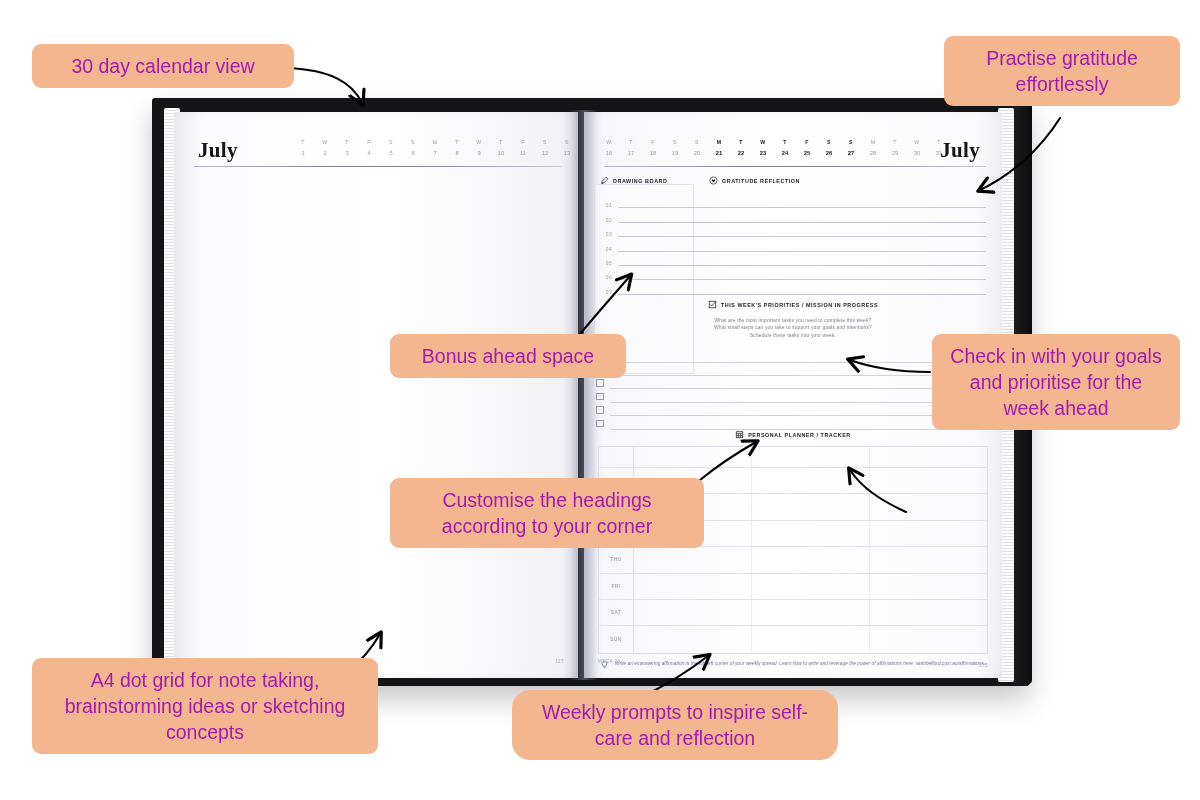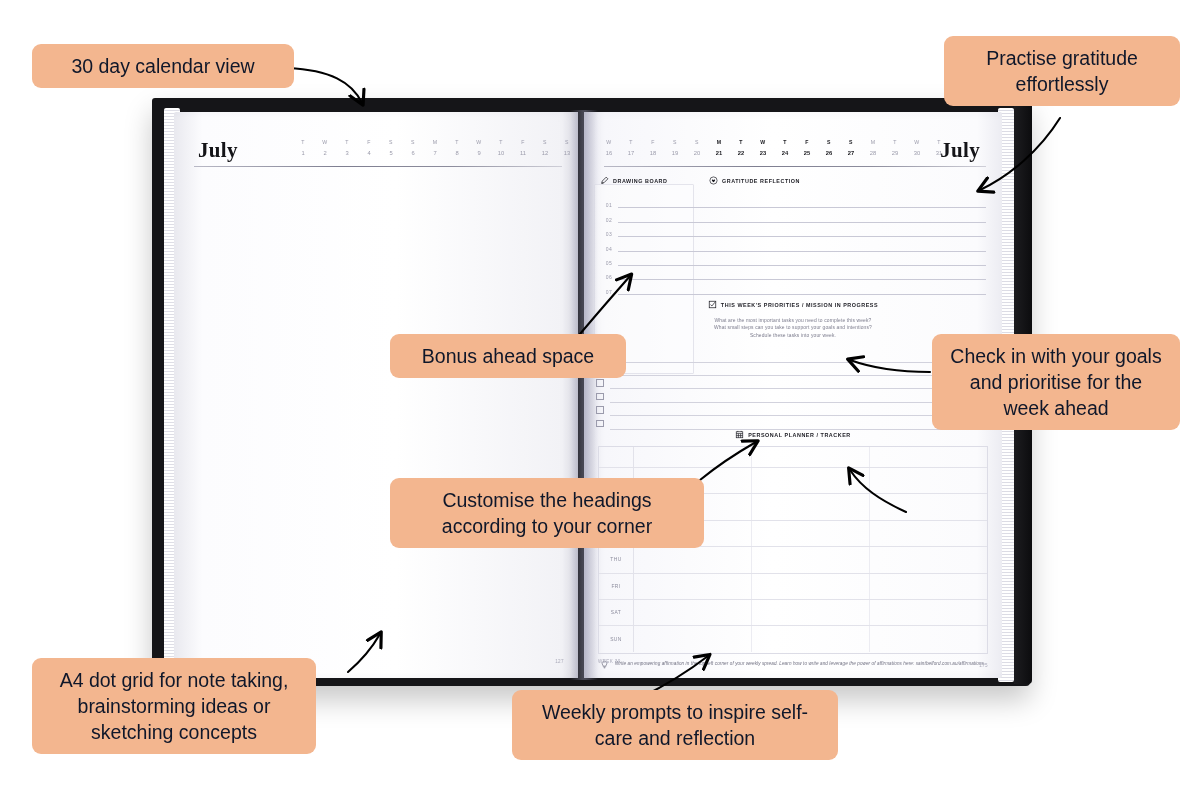--- a/index.html
+++ b/index.html
@@ -131,31 +131,31 @@
     font-size:4.6px;line-height:7.2px;color:#6f6f80;font-style:italic;letter-spacing:.1px;
   }
   .pgnum{position:absolute;font-size:4.6px;color:#a8a8b8;letter-spacing:.4px;}
   .pgnum.rl{left:14px;bottom:14px;}
   .pgnum.rr{right:14px;bottom:10px;}
   .pgnum.ll{right:14px;bottom:14px;}
 
   
   .callout{
     position:absolute;background:#F3B68F;border-radius:9px;
-    color:#0f172a;font-size:19.5px;line-height:26px;text-align:center;
+    color:#a21caf;font-size:19.5px;line-height:26px;text-align:center;
     padding:9px 16px;box-sizing:border-box;
   }
   .c-cal{left:32px;top:44px;width:262px;}
   .c-grat{left:944px;top:36px;width:236px;}
   .c-bonus{left:390px;top:334px;width:236px;}
   .c-check{left:932px;top:334px;width:248px;}
   .c-custom{left:390px;top:478px;width:314px;}
   .c-plan{left:898px;top:472px;width:284px;}
-  .c-a4{left:32px;top:658px;width:284px;}
-  .c-weekly{left:512px;top:690px;width:326px;}
+  .c-a4{left:32px;top:658px;width:346px;}
+  .c-weekly{left:512px;top:690px;width:326px;border-radius:18px;}
 
   .arrows{position:absolute;left:0;top:0;width:1200px;height:800px;pointer-events:none;}
 </style>
 </head>
 <body>
 
 <div id="stage">
 
   <div class="book">
     <div class="cover"></div>

